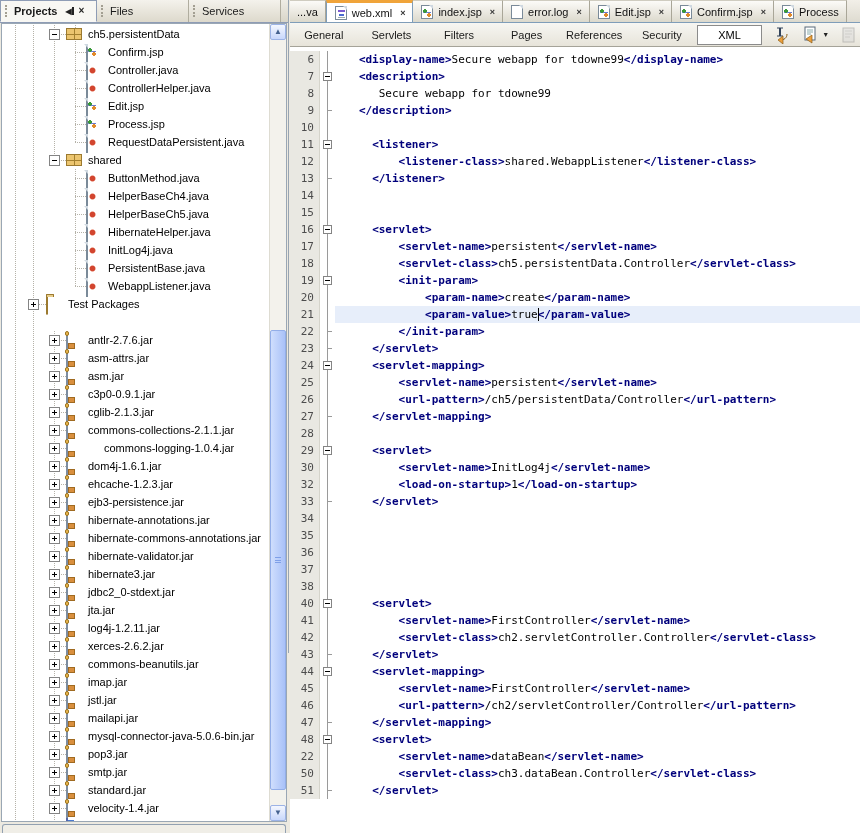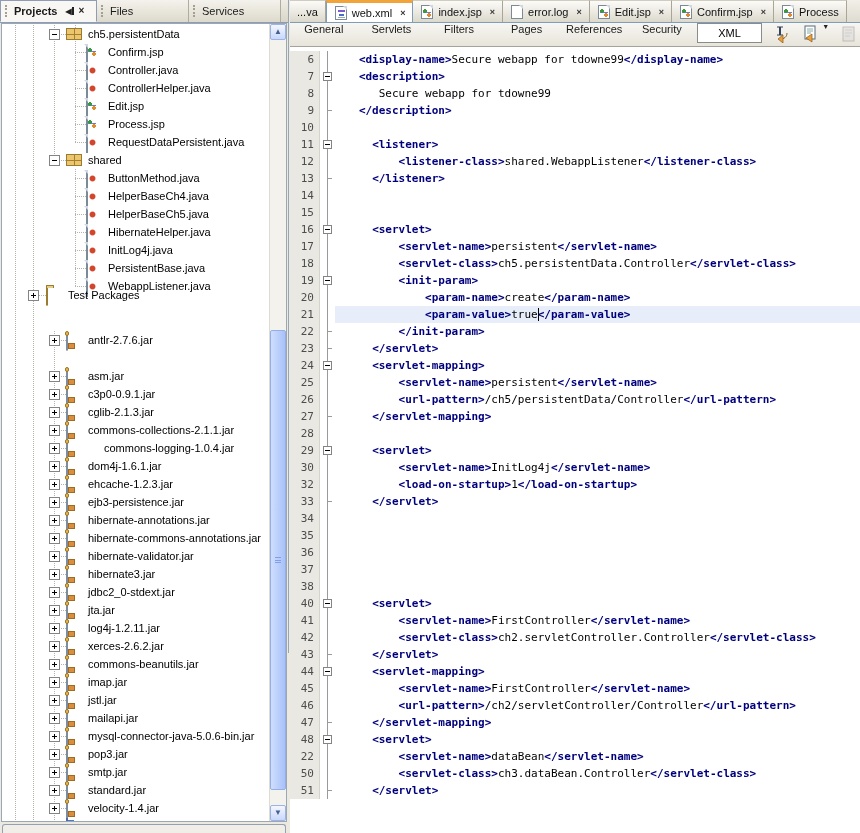--- a/index.html
+++ b/index.html
@@ -56,21 +56,21 @@
 
   
   #right{position:absolute;left:290px;top:0;width:570px;height:833px;background:#fff;}
   .etabs{position:absolute;left:0;top:0;width:100%;height:23px;background:linear-gradient(#f2efe8,#dedbd0);border-bottom:1px solid #7f9db9;box-sizing:border-box;display:flex;overflow:hidden;}
   .etab{position:relative;display:flex;align-items:center;gap:4px;padding:0 7px;font-size:11px;color:#111;background:linear-gradient(#fcfbf8,#dad7ca);border-right:1px solid #a9a698;border-top:1px solid #cfccc0;box-sizing:border-box;white-space:nowrap;height:23px;}
   .etab.active{background:#fff;border-top:3px solid #f0a43a;border-left:1px solid #7f9db9;border-right:1px solid #7f9db9;}
   .etab .x{margin-left:4px;font-size:9px;font-weight:bold;color:#333;}
   .eti{width:14px;height:14px;display:inline-block;position:relative;}
   .eti .pg{position:absolute;left:1px;top:0;}
 
-  .etoolbar{position:absolute;left:0;top:23px;width:100%;height:24px;background:linear-gradient(#f7f6f2,#e7e4da);border-bottom:1px solid #a5a399;box-sizing:border-box;display:flex;align-items:flex-start;}
+  .etoolbar{position:absolute;left:0;top:23px;width:100%;height:24px;background:linear-gradient(#f7f6f2,#e7e4da);border-bottom:1px solid #a5a399;box-sizing:border-box;display:flex;align-items:center;}
   .viewlbl{width:71px;text-align:center;font-size:11px;color:#1a1a1a;cursor:default;}
   .viewbtn{width:69px;height:20px;background:#fff;border:1px solid #8b8b8b;font-size:11px;color:#000;display:flex;align-items:center;justify-content:center;margin:0 1px;box-sizing:border-box;}
   .tbicon{width:24px;height:22px;margin-left:6px;display:flex;align-items:center;justify-content:center;}
   .ddarrow{font-size:7px;color:#222;margin-left:1px;}
   .tbicon.disabled{opacity:.45;margin-left:8px;}
 
   .ecode{position:absolute;left:0;top:51px;width:100%;height:782px;background:#fff;overflow:hidden;}
   .cl{display:flex;height:17px;}
   .ln{width:30px;box-sizing:border-box;text-align:right;padding-right:5px;background:#e9e8e2;border-right:1px solid #d5d4cb;color:#4d4d4d;font:11px/17px "DejaVu Sans Mono",monospace;}
   .fold{width:15px;position:relative;background:#fff;flex:0 0 15px;}
@@ -132,22 +132,23 @@
             <span class="ticon i-package" style="left: 64px;"></span>
             <span class="tlabel" style="left: 86px;">shared</span>
           </div>
           <div class="trow" style="top: 144px;"><div class="stub" style="left: 73px; width: 11px;"></div><span class="ticon pg i-java" style="left: 84px;"></span><span class="tlabel" style="left: 106px;">ButtonMethod.java</span></div>
           <div class="trow" style="top: 162px;"><div class="stub" style="left: 73px; width: 11px;"></div><span class="ticon pg i-java" style="left: 84px;"></span><span class="tlabel" style="left: 106px;">HelperBaseCh4.java</span></div>
           <div class="trow" style="top: 180px;"><div class="stub" style="left: 73px; width: 11px;"></div><span class="ticon pg i-java" style="left: 84px;"></span><span class="tlabel" style="left: 106px;">HelperBaseCh5.java</span></div>
           <div class="trow" style="top: 198px;"><div class="stub" style="left: 73px; width: 11px;"></div><span class="ticon pg i-java" style="left: 84px;"></span><span class="tlabel" style="left: 106px;">HibernateHelper.java</span></div>
           <div class="trow" style="top: 216px;"><div class="stub" style="left: 73px; width: 11px;"></div><span class="ticon pg i-java" style="left: 84px;"></span><span class="tlabel" style="left: 106px;">InitLog4j.java</span></div>
           <div class="trow" style="top: 234px;"><div class="stub" style="left: 73px; width: 11px;"></div><span class="ticon pg i-java" style="left: 84px;"></span><span class="tlabel" style="left: 106px;">PersistentBase.java</span></div>
           <div class="trow" style="top: 252px;"><div class="stub" style="left: 73px; width: 11px;"></div><span class="ticon pg i-java" style="left: 84px;"></span><span class="tlabel" style="left: 106px;">WebappListener.java</span></div>
-          <div class="trow" style="top: 261px;"><div class="stub" style="left: 35px; width: 9px;"></div><span class="tgl plus" style="left: 26px;"></span><span class="ticon i-folder" style="left: 44px;"></span><span class="tlabel" style="left: 66px;">Test Packages</span></div>
+          <div class="trow" style="top: 270px;"><div class="stub" style="left: 35px; width: 9px;"></div><span class="tgl plus" style="left: 26px;"></span><span class="ticon i-folder" style="left: 44px;"></span><span class="tlabel" style="left: 66px;">Test Packages</span></div>
           <div class="trow" style="top: 306px;"><div class="stub" style="left: 56px; width: 8px;"></div><span class="tgl plus" style="left: 47px;"></span><span class="ticon i-jar" style="left: 64px;"></span><span class="tlabel" style="left: 86px;">antlr-2.7.6.jar</span></div>
+          <div class="trow" style="top: 324px;"><div class="stub" style="left: 56px; width: 8px;"></div><span class="tgl plus" style="left: 47px;"></span><span class="ticon i-jar" style="left: 64px;"></span><span class="tlabel" style="left: 86px;">asm-attrs.jar</span></div>
           <div class="trow" style="top: 342px;"><div class="stub" style="left: 56px; width: 8px;"></div><span class="tgl plus" style="left: 47px;"></span><span class="ticon i-jar" style="left: 64px;"></span><span class="tlabel" style="left: 86px;">asm.jar</span></div>
           <div class="trow" style="top: 360px;"><div class="stub" style="left: 56px; width: 8px;"></div><span class="tgl plus" style="left: 47px;"></span><span class="ticon i-jar" style="left: 64px;"></span><span class="tlabel" style="left: 86px;">c3p0-0.9.1.jar</span></div>
           <div class="trow" style="top: 378px;"><div class="stub" style="left: 56px; width: 8px;"></div><span class="tgl plus" style="left: 47px;"></span><span class="ticon i-jar" style="left: 64px;"></span><span class="tlabel" style="left: 86px;">cglib-2.1.3.jar</span></div>
           <div class="trow" style="top: 396px;"><div class="stub" style="left: 56px; width: 8px;"></div><span class="tgl plus" style="left: 47px;"></span><span class="ticon i-jar" style="left: 64px;"></span><span class="tlabel" style="left: 86px;">commons-collections-2.1.1.jar</span></div>
           <div class="trow" style="top: 414px;"><div class="stub" style="left: 56px; width: 8px;"></div><span class="tgl plus" style="left: 47px;"></span><span class="ticon i-jar" style="left: 64px;"></span><span class="tlabel" style="left: 86px; margin-left: 16px;">commons-logging-1.0.4.jar</span></div>
           <div class="trow" style="top: 432px;"><div class="stub" style="left: 56px; width: 8px;"></div><span class="tgl plus" style="left: 47px;"></span><span class="ticon i-jar" style="left: 64px;"></span><span class="tlabel" style="left: 86px;">dom4j-1.6.1.jar</span></div>
           <div class="trow" style="top: 450px;"><div class="stub" style="left: 56px; width: 8px;"></div><span class="tgl plus" style="left: 47px;"></span><span class="ticon i-jar" style="left: 64px;"></span><span class="tlabel" style="left: 86px;">ehcache-1.2.3.jar</span></div>
           <div class="trow" style="top: 468px;"><div class="stub" style="left: 56px; width: 8px;"></div><span class="tgl plus" style="left: 47px;"></span><span class="ticon i-jar" style="left: 64px;"></span><span class="tlabel" style="left: 86px;">ejb3-persistence.jar</span></div>
           <div class="trow" style="top: 486px;"><div class="stub" style="left: 56px; width: 8px;"></div><span class="tgl plus" style="left: 47px;"></span><span class="ticon i-jar" style="left: 64px;"></span><span class="tlabel" style="left: 86px;">hibernate-annotations.jar</span></div>
           <div class="trow" style="top: 504px;"><div class="stub" style="left: 56px; width: 8px;"></div><span class="tgl plus" style="left: 47px;"></span><span class="ticon i-jar" style="left: 64px;"></span><span class="tlabel" style="left: 86px;">hibernate-commons-annotations.jar</span></div>

